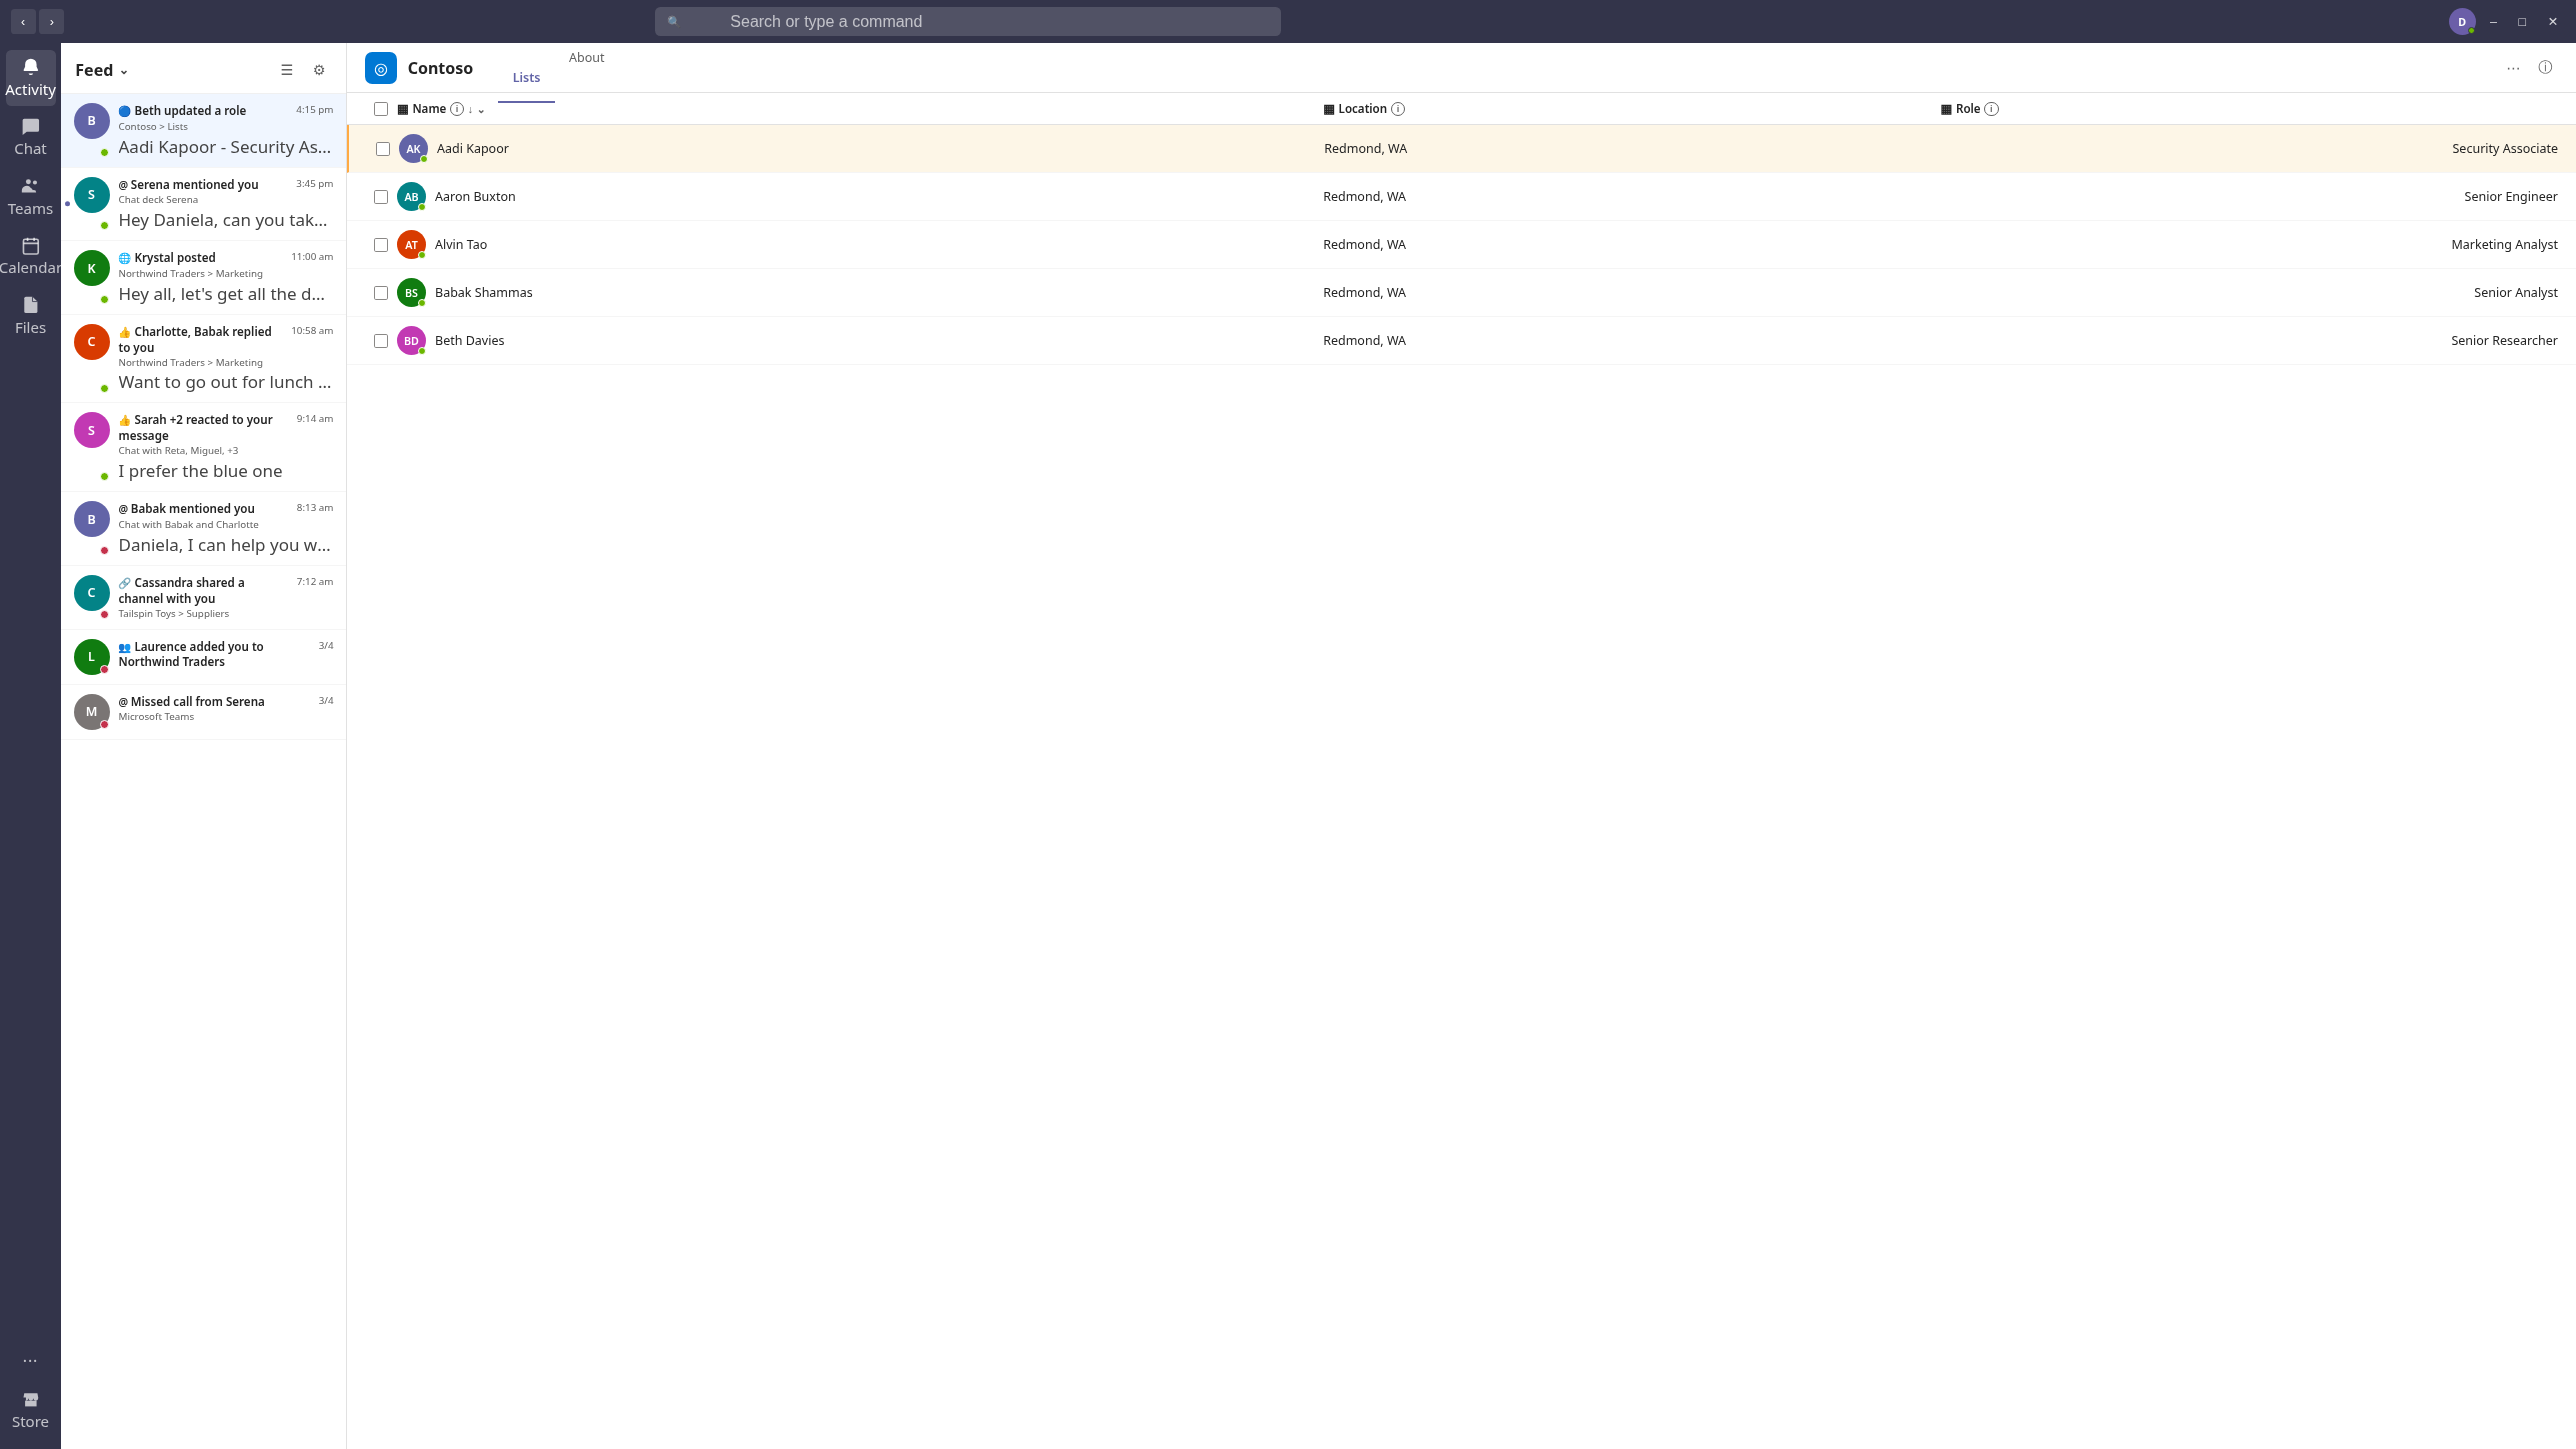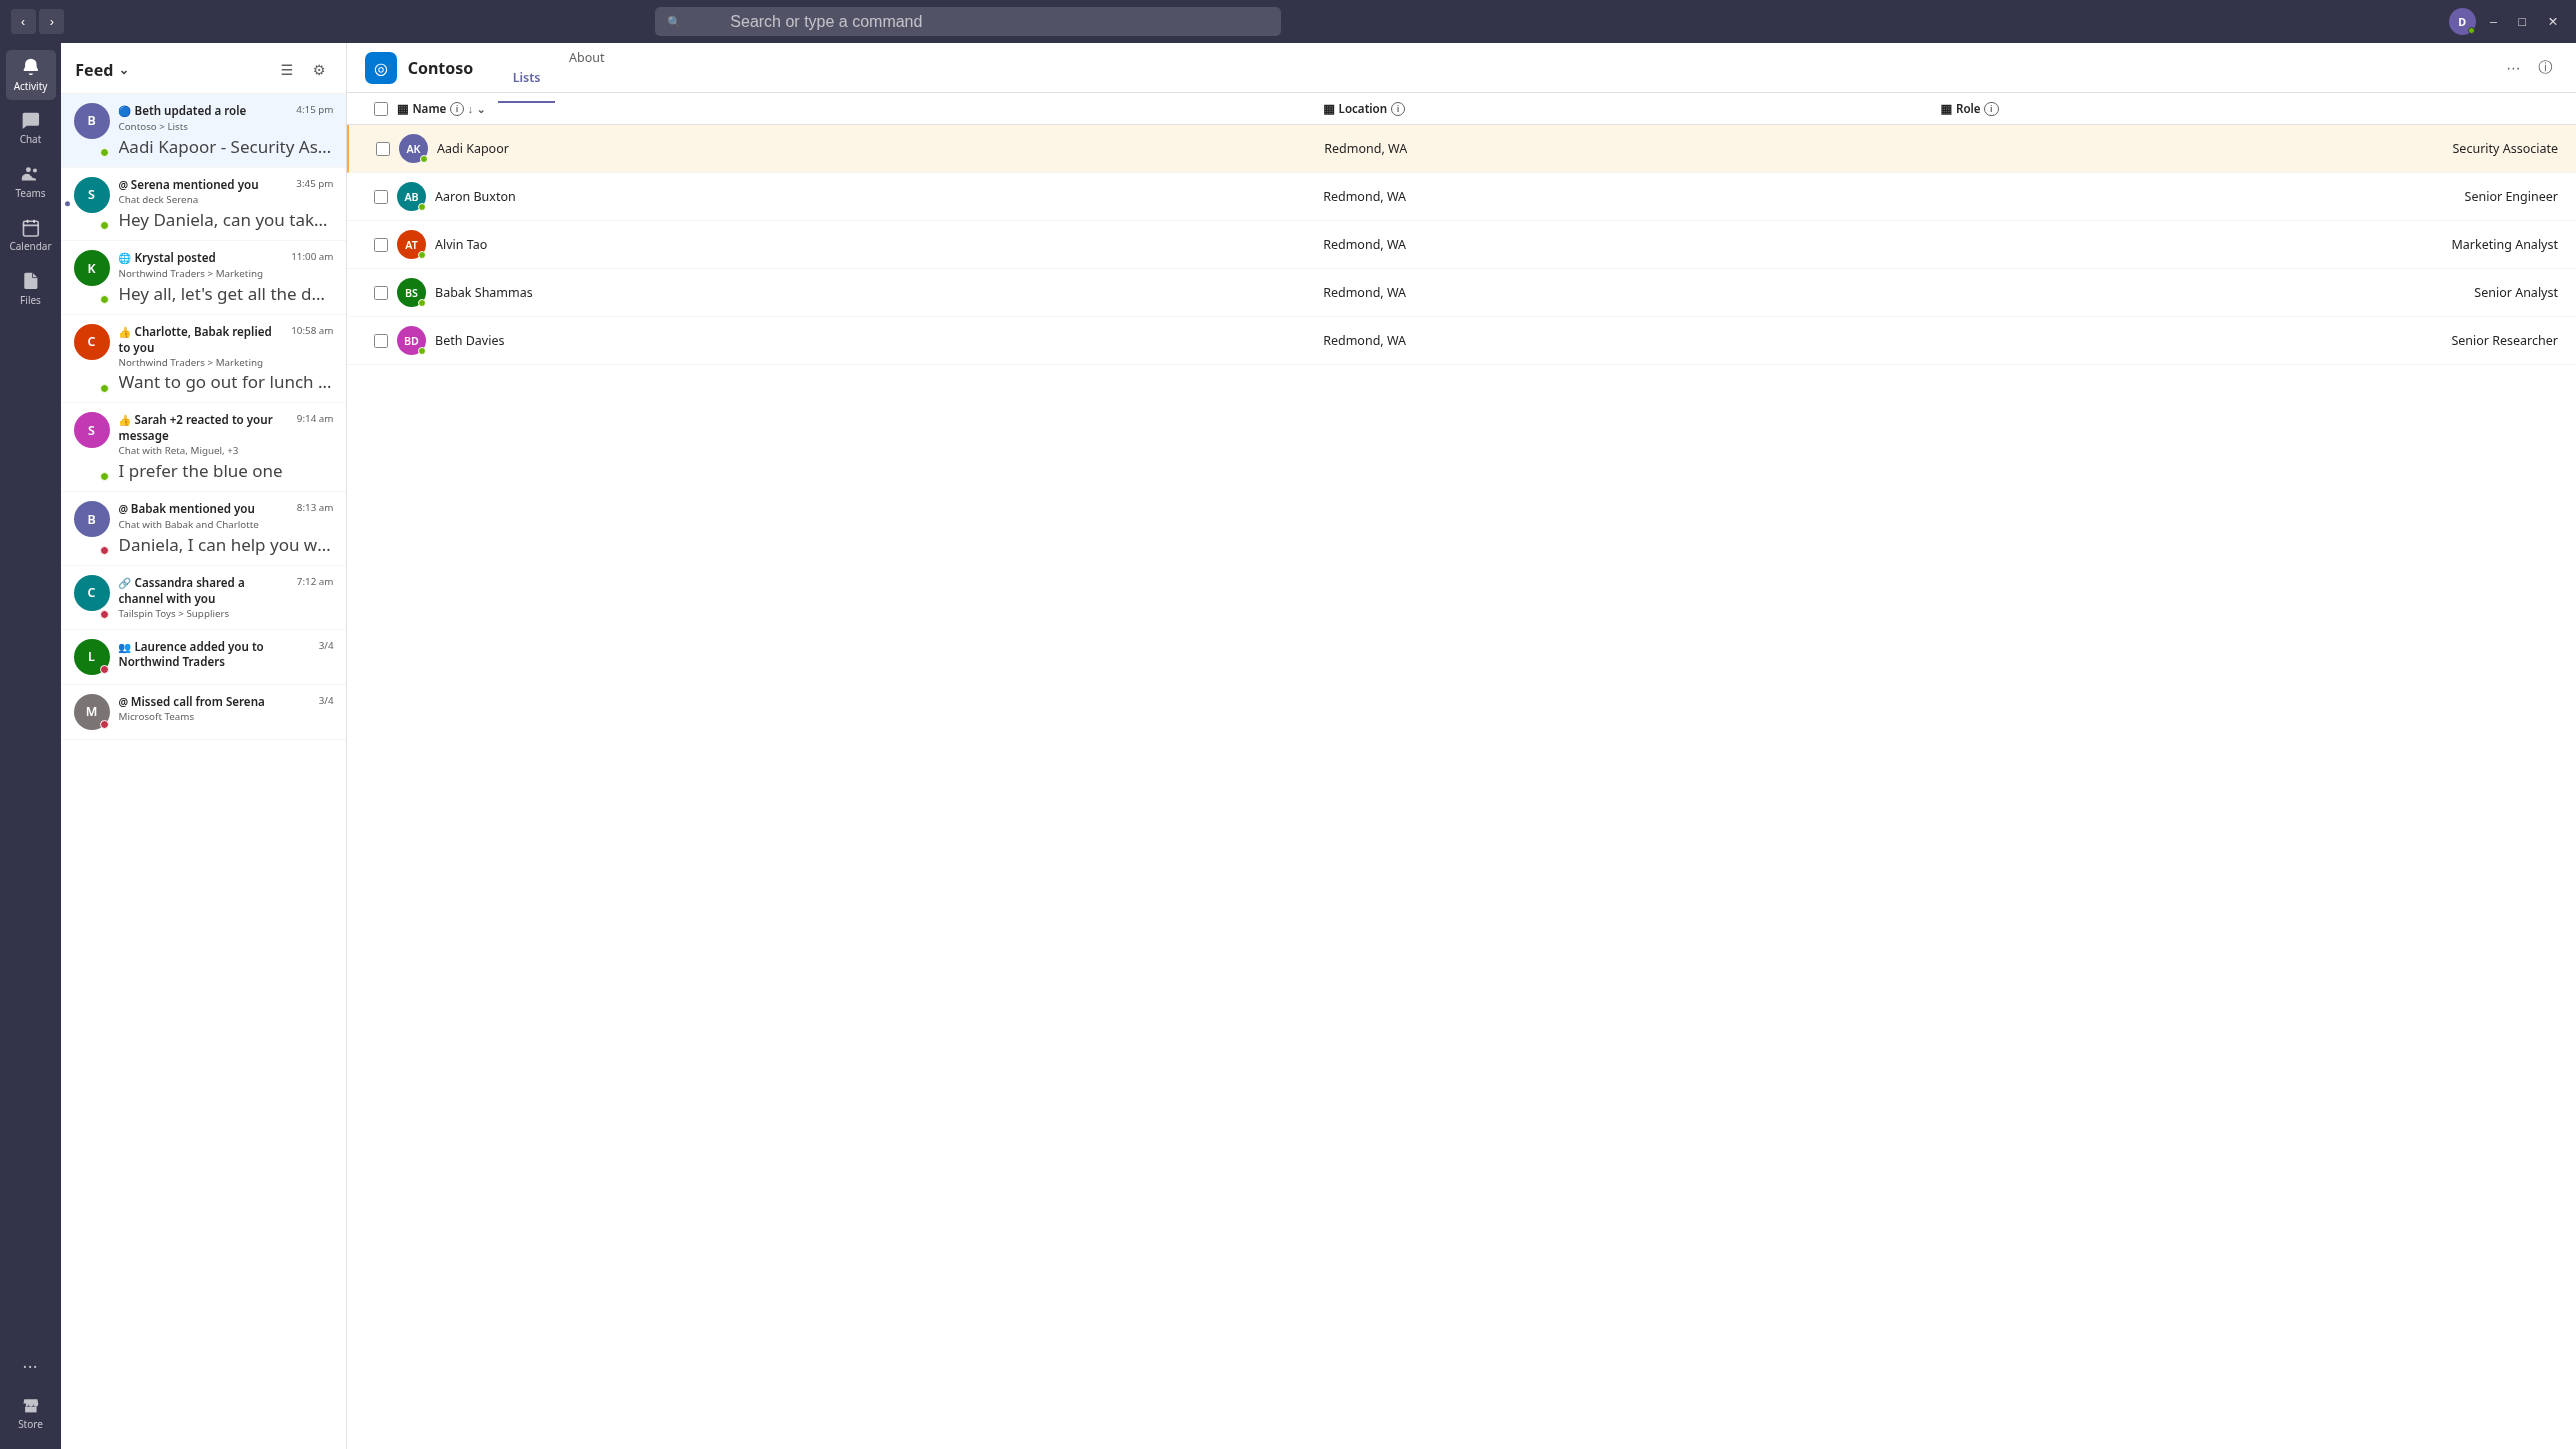--- a/index.html
+++ b/index.html
@@ -114,21 +114,21 @@
       border-radius: 5.4px;
       cursor: pointer;
       width: 50px;
       color: rgba(255,255,255,0.7);
       font-size: 9px;
       text-align: center;
       position: relative;
     }
     .sidebar-item:hover, .sidebar-item.active { background: rgba(255,255,255,0.12); color: #fff; }
     .sidebar-item svg { width: 19.7px; height: 19.7px; fill: currentColor; }
-    .sidebar-item-label { font-size: 10px; }
+    .sidebar-item-label { font-size: 15px; }
     .sidebar-bottom {
       margin-top: auto;
       display: flex;
       flex-direction: column;
       align-items: center;
       gap: 3.6px;
       padding-bottom: 10.7px;
     }
 
     

